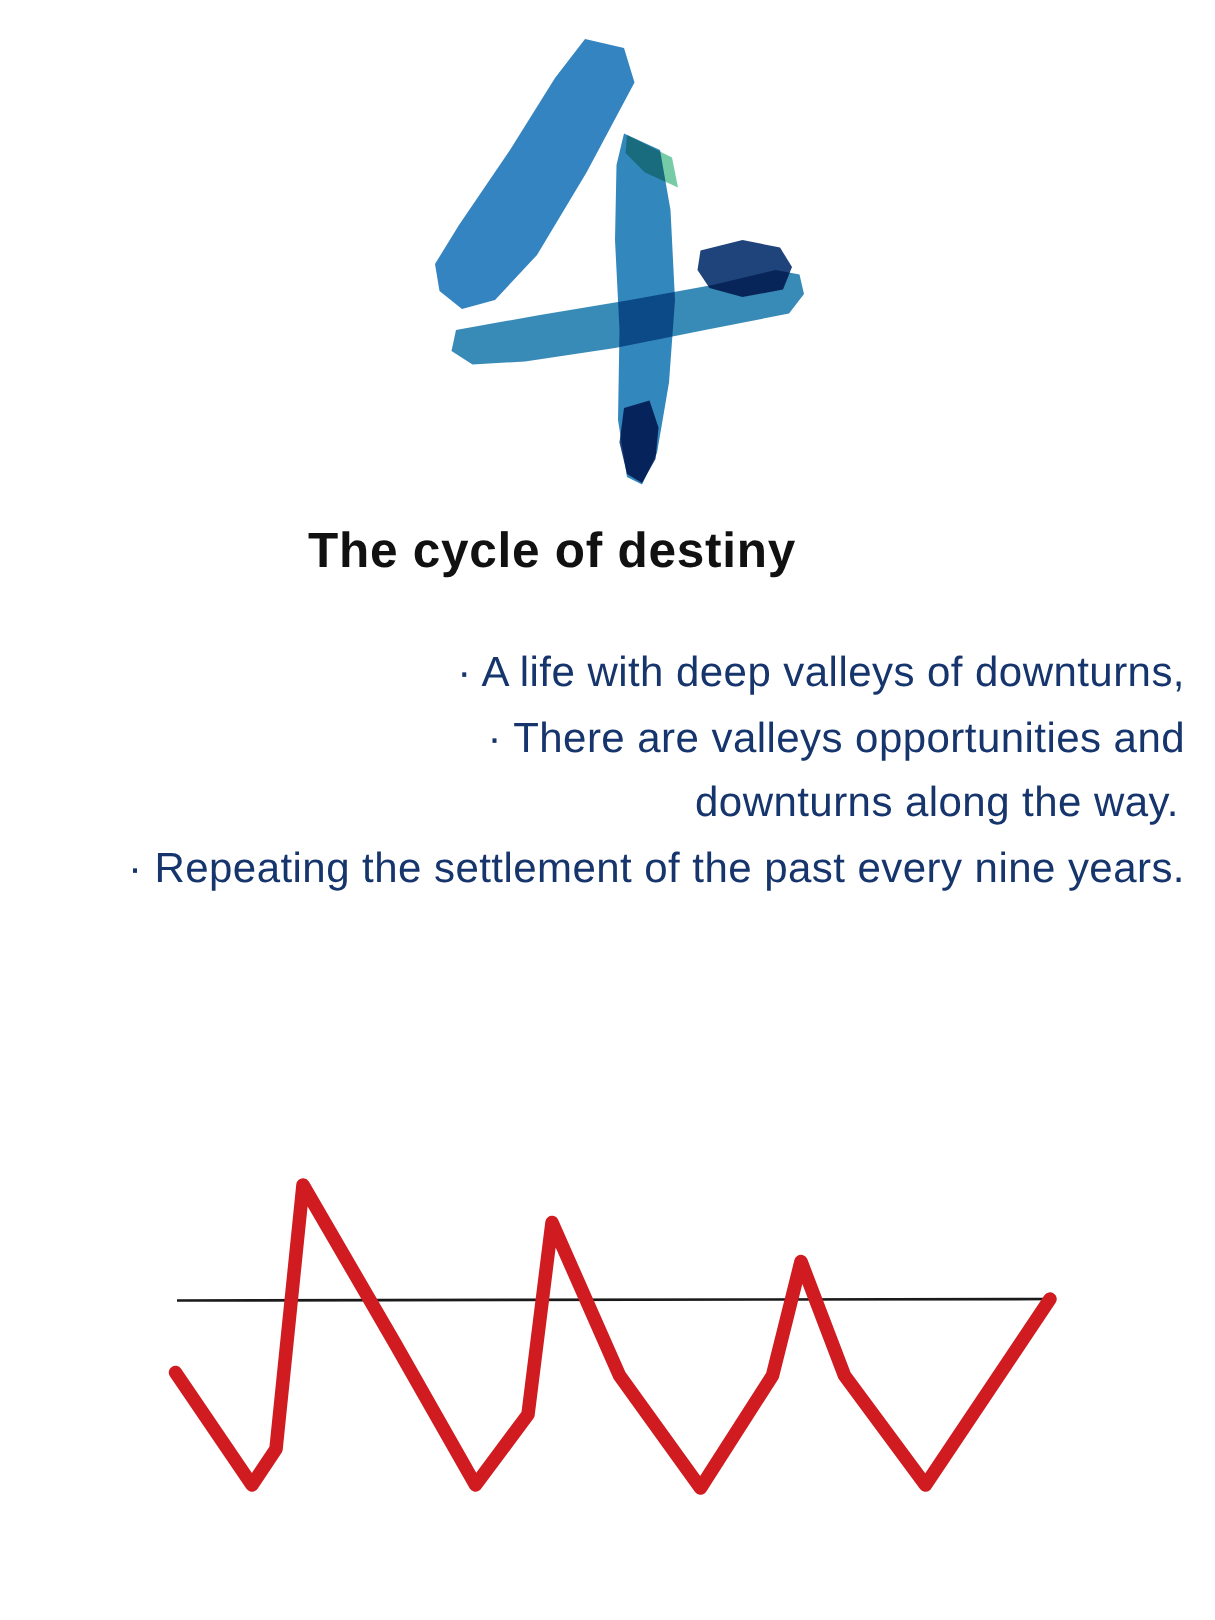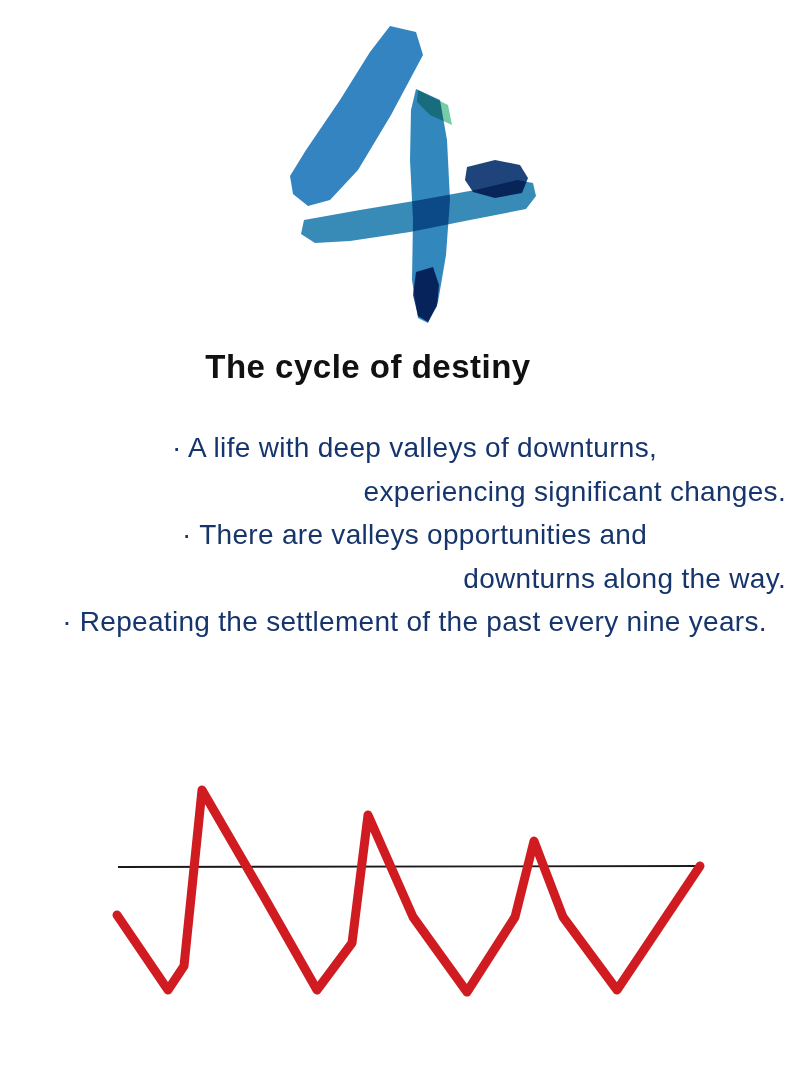--- a/index.html
+++ b/index.html
@@ -35,21 +35,21 @@
     position: absolute;
     top: 426px;
     left: 14px;
     right: 20px;
     font-size: 28px;
     line-height: 43.5px;
     letter-spacing: 0.3px;
     font-weight: normal;
   }
   .bullet-line { white-space: nowrap; }
-  .align-left  { text-align: center; margin-left: 25px; }
+  .align-left  { text-align: right; margin-left: 25px; }
   .align-right { text-align: right; padding-right: 4px; }
   .chart-svg {
     position: absolute;
     inset: 0;
     width: 810px;
     height: 1080px;
     pointer-events: none;
   }
 </style>
 </head>
@@ -66,21 +66,20 @@
              L148,308 L142,270 L143,210 L140,150 L141,100 Z" fill="#2a82ba"></path>
     <path fill-opacity="0.9" d="M148,80 L178,95 L182,115 L160,105 L147,92 Z" fill="#68c79f"></path>
     <path fill-opacity="0.95" d="M197,157 L225,150 L250,155 L258,168 L252,183 L225,188 L203,182 L195,170 Z" fill="#123a74"></path>
     <path fill-opacity="0.95" d="M146,262 L163,257 L169,275 L167,296 L158,312 L148,306 L143,285 Z" fill="#123a74"></path>
   </svg>
 
   <h1 class="page-title">The cycle of destiny</h1>
 
   <div class="bullet-list" style="color: rgb(23, 53, 109);">
     <div class="bullet-line align-left">· A life with deep valleys of downturns,</div>
-    <div class="bullet-line align-right">experiencing significant changes.</div>
     <div class="bullet-line align-left">· There are valleys opportunities and</div>
     <div class="bullet-line align-right">downturns along the way.</div>
     <div class="bullet-line align-left">· Repeating the settlement of the past every nine years.</div>
   </div>
 
   <svg class="chart-svg" viewBox="0 0 810 1080" xmlns="http://www.w3.org/2000/svg">
     <line stroke-linecap="butt" x1="118" x2="702" y1="867" y2="866" stroke="#1a1a1a" stroke-width="1.8"></line>
     <polyline fill="none" stroke-linejoin="round" stroke-linecap="round" points="117,915 168,990 184,966 202,790 263,895 317,990 352,943 368,815 413,917 467,992 515,917 534,841 563,917 617,990 700,866" stroke="#d01b20" stroke-width="9"></polyline>
   </svg>
 

